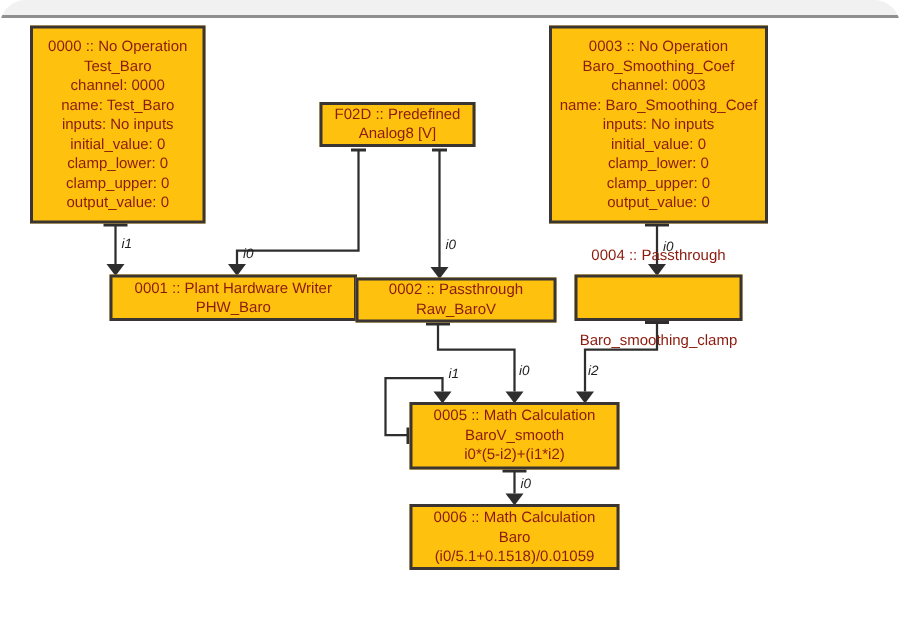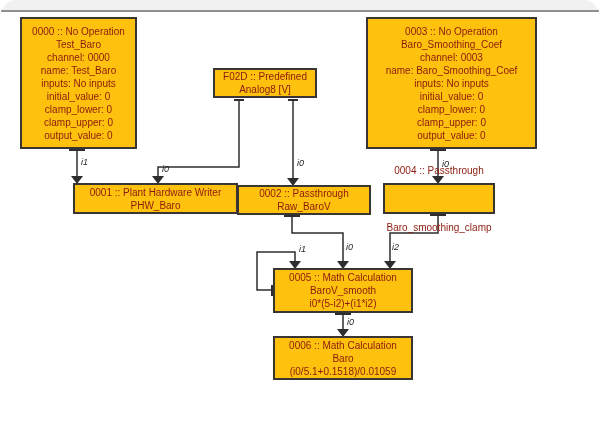--- a/index.html
+++ b/index.html
@@ -29,21 +29,21 @@
     position:absolute;box-sizing:border-box;
     background:var(--node-fill);
     border:2px solid var(--node-border);
     color:var(--node-text);
     display:flex;flex-direction:column;justify-content:center;align-items:center;
     font-size:10px;line-height:13px;text-align:center;
   }
   .nline{white-space:nowrap;}
   .n0000{left:20px;top:17px;width:117px;height:132px;}
   .nF02D{left:213px;top:68px;width:104px;height:30px;text-align:right;}
-  .n0003{left:366px;top:17px;width:171px;height:132px;}
+  .n0003{left:366px;top:17px;width:146px;height:132px;}
   .n0001{left:37px;top:183px;width:165px;height:31px;margin-left:36px;}
   .n0002{left:237px;top:185px;width:134px;height:30px;}
   .n0004{left:383px;top:183px;width:112px;height:31px;gap:44px;}
   .n0005{left:273px;top:268px;width:140px;height:45px;}
   .n0006{left:273px;top:336px;width:140px;height:44px;text-align:right;}
   .edge-label{
     position:absolute;font-size:9px;font-style:italic;
     color:var(--label-color);white-space:nowrap;
   }
   .el0{left:81px;top:157px;}

